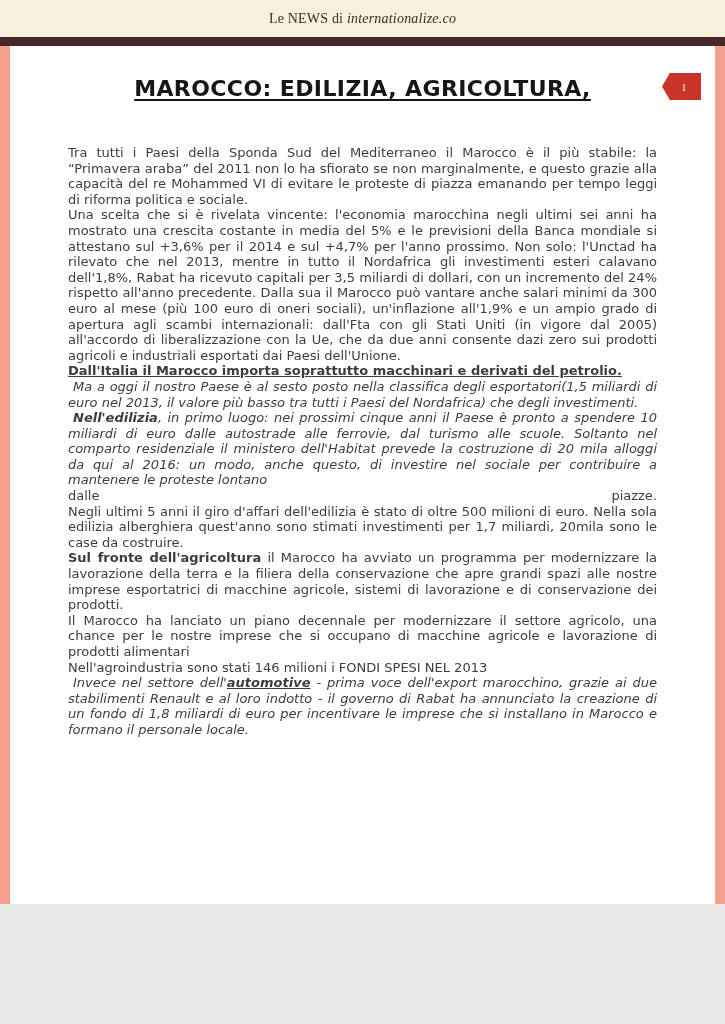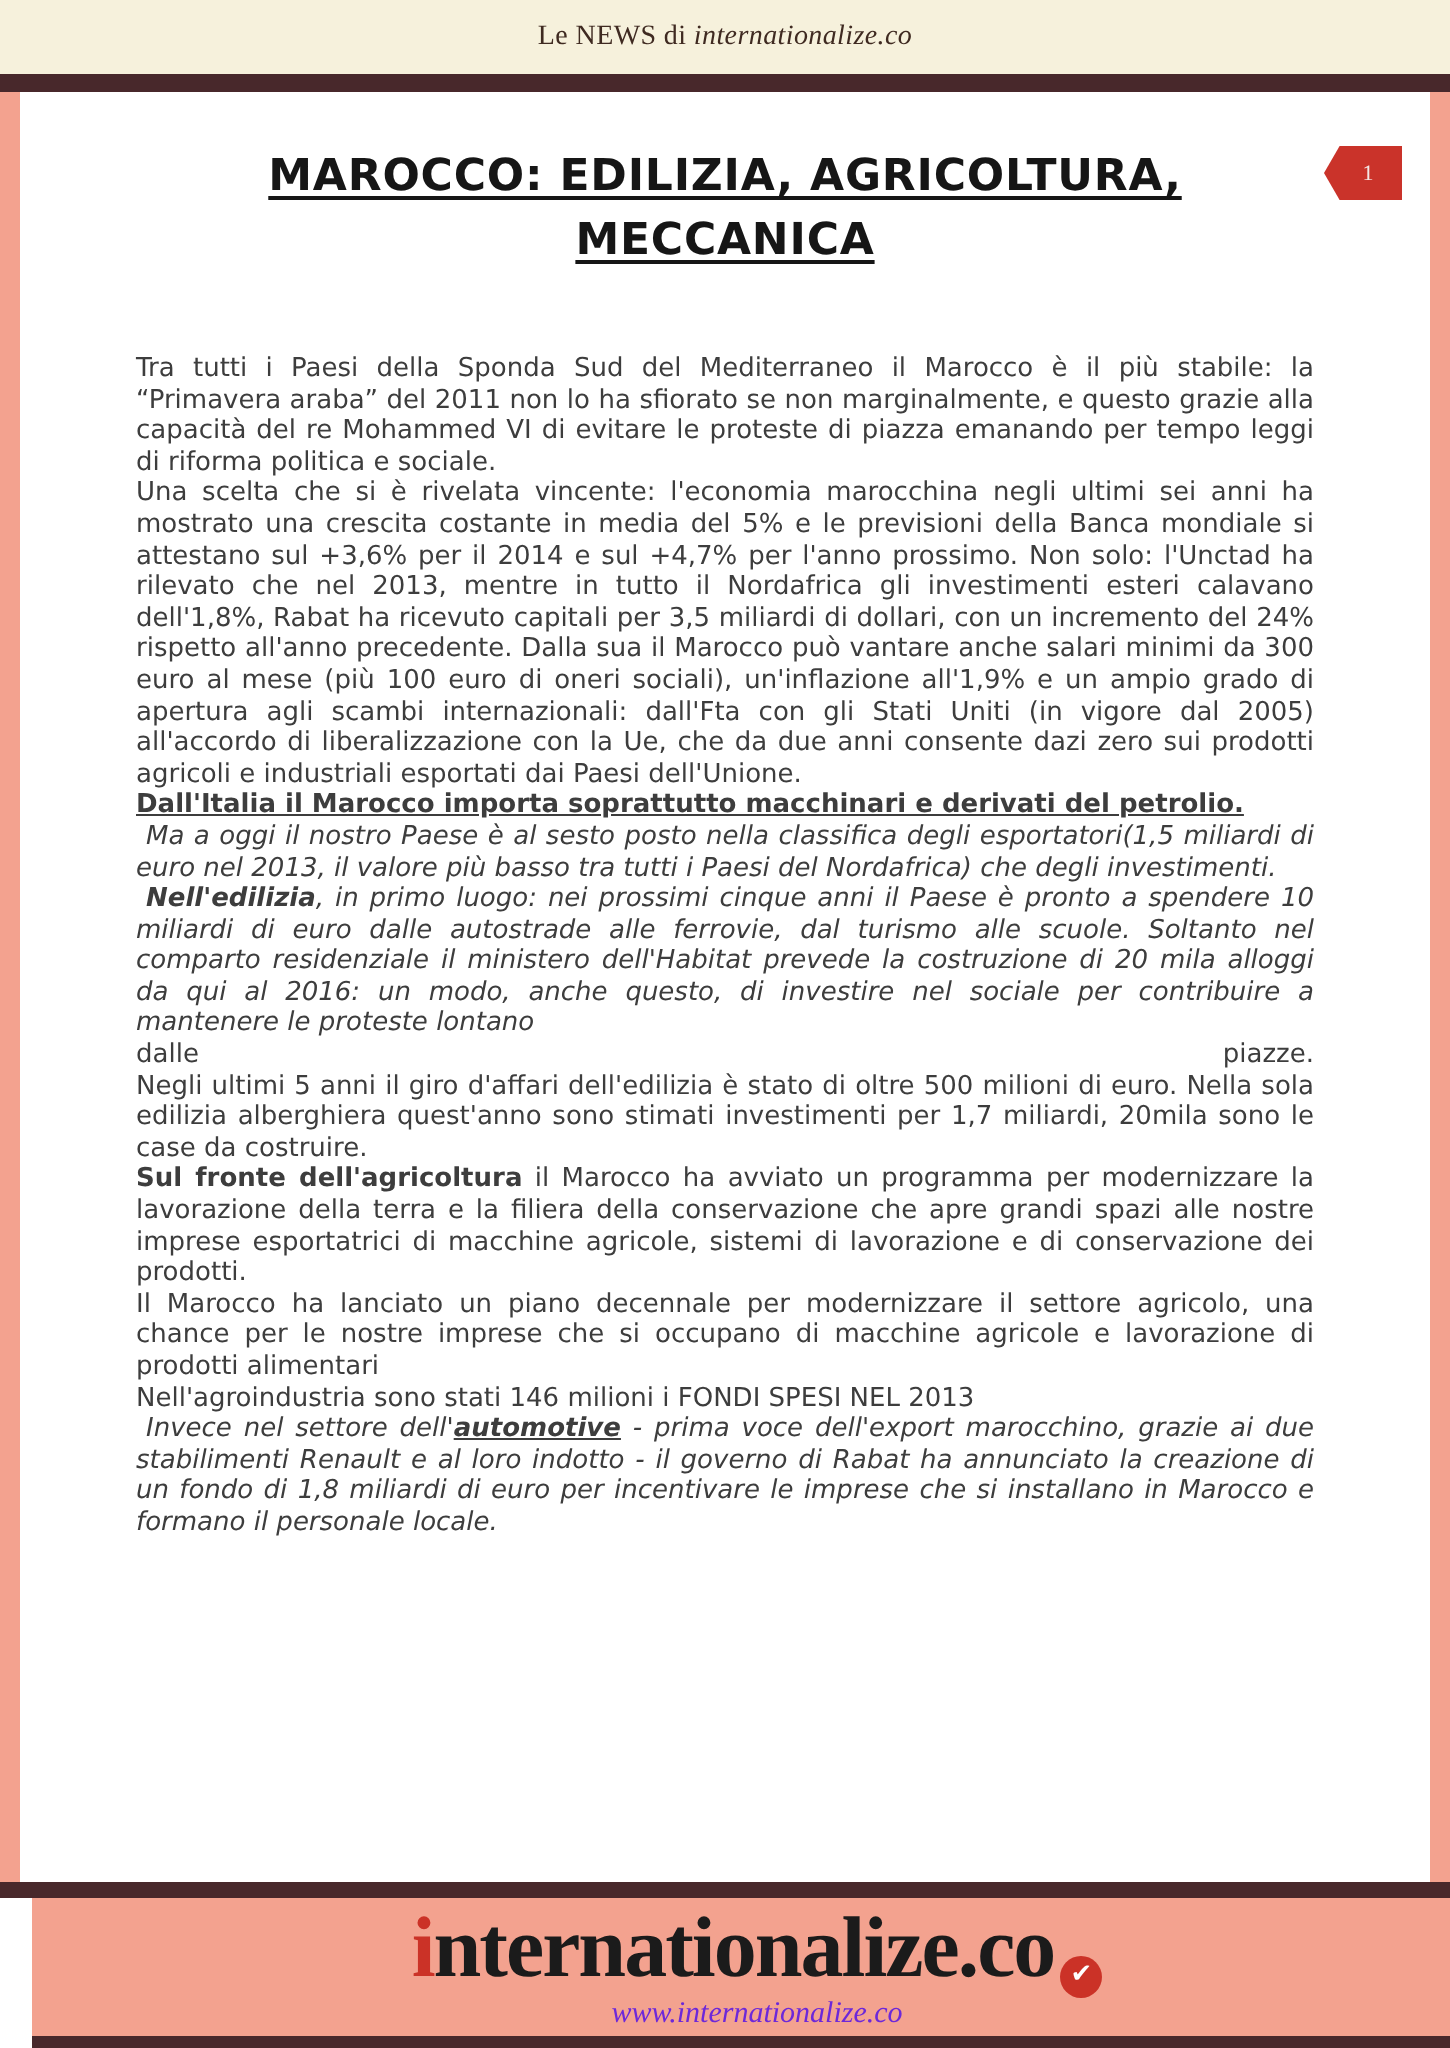--- a/index.html
+++ b/index.html
@@ -1,16 +1,16 @@
 <!DOCTYPE html>
 <html><head>
 <meta charset="utf-8">
 <style>
   html,body{margin:0;padding:0;background:#e9e9e9;}
-  .screen{position:relative;width:725px;height:1024px;background:#ffffff;overflow:hidden;
+  .screen{position:relative;width:725px;height:904px;background:#ffffff;overflow:hidden;
           font-family:"DejaVu Sans","Liberation Sans",sans-serif;}
 
   
   .topbar{position:absolute;top:0;left:0;width:100%;height:37px;background:#f6f1dc;
           display:flex;align-items:center;justify-content:center;}
   .header-text{font-family:"Liberation Serif",serif;font-size:14px;color:#3f2a21;letter-spacing:.2px;}
   .header-text .brand{font-style:italic;}
 
   
   .bar{position:absolute;left:0;width:100%;background:#48282b;}
@@ -71,21 +71,20 @@
   <div class="rail rail-left"></div>
   <div class="rail rail-right"></div>
 
   <div class="page-marker">
     <span>1</span>
   </div>
 
   <div class="content">
     <h1 class="title">
       <span>MAROCCO: EDILIZIA, AGRICOLTURA,</span><br>
-      <span>MECCANICA</span>
     </h1>
 
     <div class="body">
       <p>Tra tutti i Paesi della Sponda Sud del Mediterraneo il Marocco è il più stabile: la “Primavera araba” del 2011 non lo ha sfiorato se non marginalmente, e questo grazie alla capacità del re Mohammed VI di evitare le proteste di piazza emanando per tempo leggi di riforma politica e sociale.</p>
 
       <p><span>Una scelta che si è rivelata vincente: l'economia marocchina negli ultimi sei anni ha mostrato una crescita costante in media del 5% e le previsioni della Banca mondiale si attestano sul +3,6% per il 2014 e sul +4,7% per l'anno prossimo. Non solo: l'Unctad ha rilevato che nel 2013, mentre in tutto il Nordafrica gli investimenti esteri calavano dell'1,8%, Rabat ha ricevuto capitali per 3,5 miliardi di dollari, con un incremento del 24% rispetto all'anno precedente. Dalla sua il Marocco può vantare anche salari minimi da 300 euro al mese (più 100 euro di oneri sociali), un'inflazione all'1,9% e un ampio grado di apertura agli scambi internazionali: dall'Fta con gli Stati Uniti (in vigore dal 2005) all'accordo di liberalizzazione con la Ue, che da due anni consente dazi zero sui prodotti agricoli e industriali esportati dai Paesi dell'Unione.</span><span class="bu block">Dall'Italia il Marocco importa soprattutto macchinari e derivati del petrolio.</span></p>
 
       <p class="gap-sm ind">Ma a oggi il nostro Paese è al sesto posto nella classifica degli esportatori(1,5 miliardi di euro nel 2013, il valore più basso tra tutti i Paesi del Nordafrica) che degli investimenti.</p>
 
 

